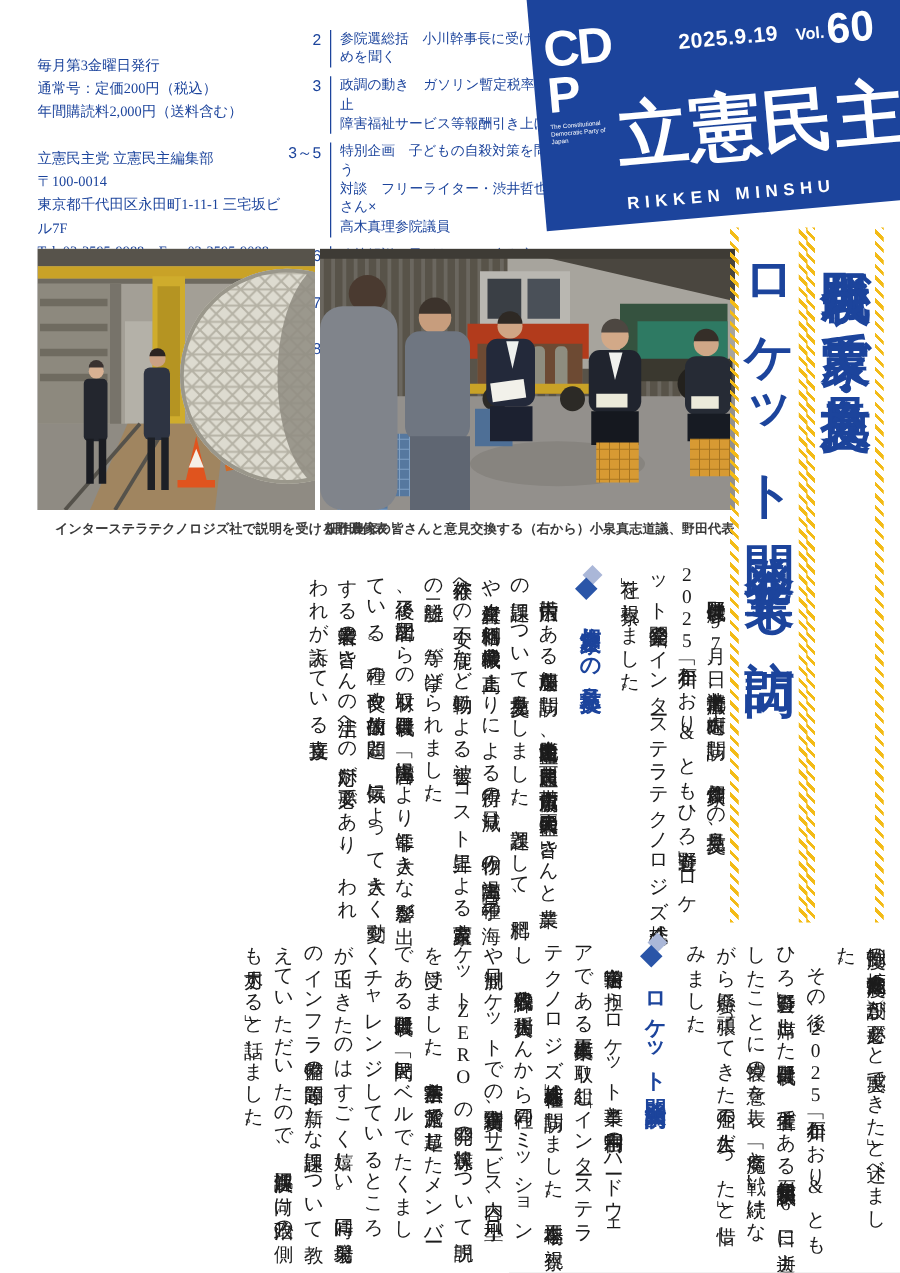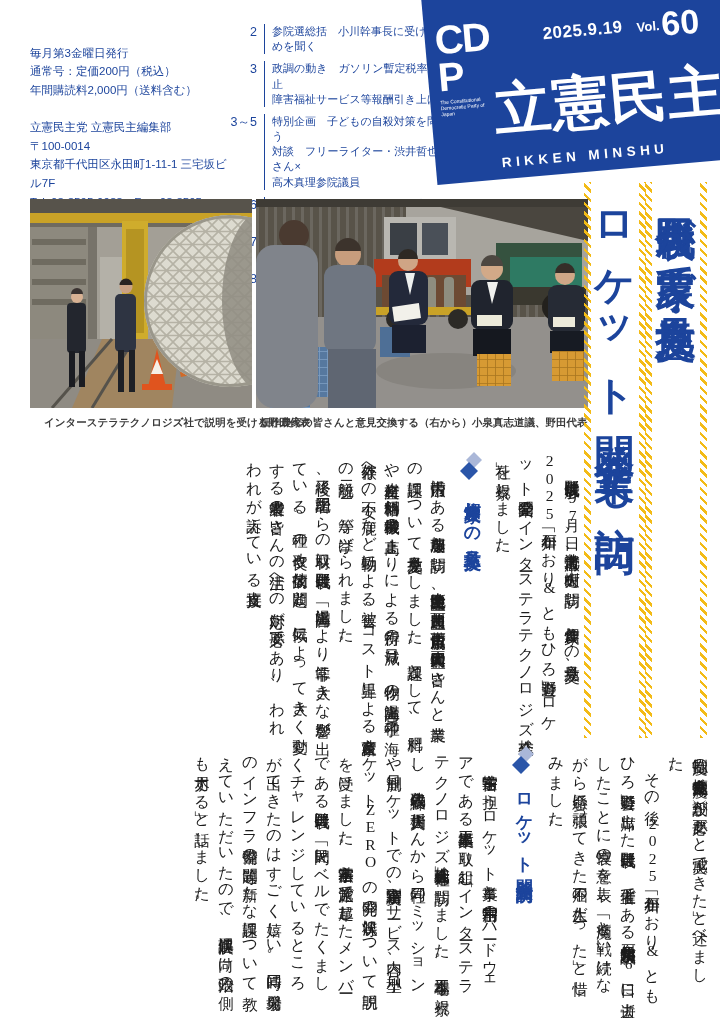--- a/index.html
+++ b/index.html
@@ -1,20 +1,20 @@
 <!DOCTYPE html>
 <html><head>
 <meta charset="utf-8">
 <style>
   html,body{margin:0;padding:0;background:#e8e8e8;}
   #page{position:relative;width:720px;height:1018px;background:#fff;overflow:hidden;
         font-family:"Liberation Sans","DejaVu Sans",sans-serif;}
   
   .pubinfo{position:absolute;left:30px;top:25px;width:198px;color:#1c449c;
-           font-size:11.5px;line-height:1.62;white-space:pre-line;}
+           font-size:11.5px;line-height:1.62;white-space:pre-line;font-family:Liberation Serif, serif;}
   .pubinfo .blk2{}
   .toc{position:absolute;left:227px;top:24px;width:220px;}
   .toc-row{display:flex;margin-bottom:7px;}
   .toc-page{width:30px;flex:0 0 30px;text-align:right;color:#1c449c;font-size:12.5px;
             padding-right:7px;line-height:1.3;}
   .toc-text{border-left:1px solid #1c449c;padding-left:7px;color:#1c449c;font-size:11px;
             line-height:1.38;white-space:pre-line;}
   .banner{position:absolute;left:426px;top:-78px;width:400px;height:246px;background:#1c449c;
           transform:rotate(-5deg);transform-origin:50% 50%;}
   .banner *{color:#fff;}

